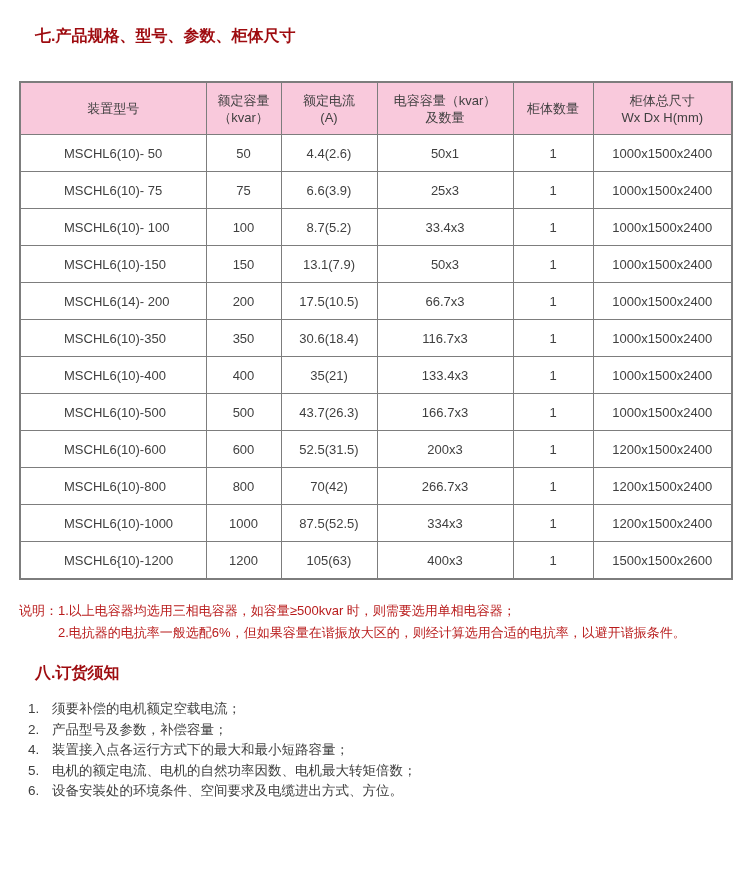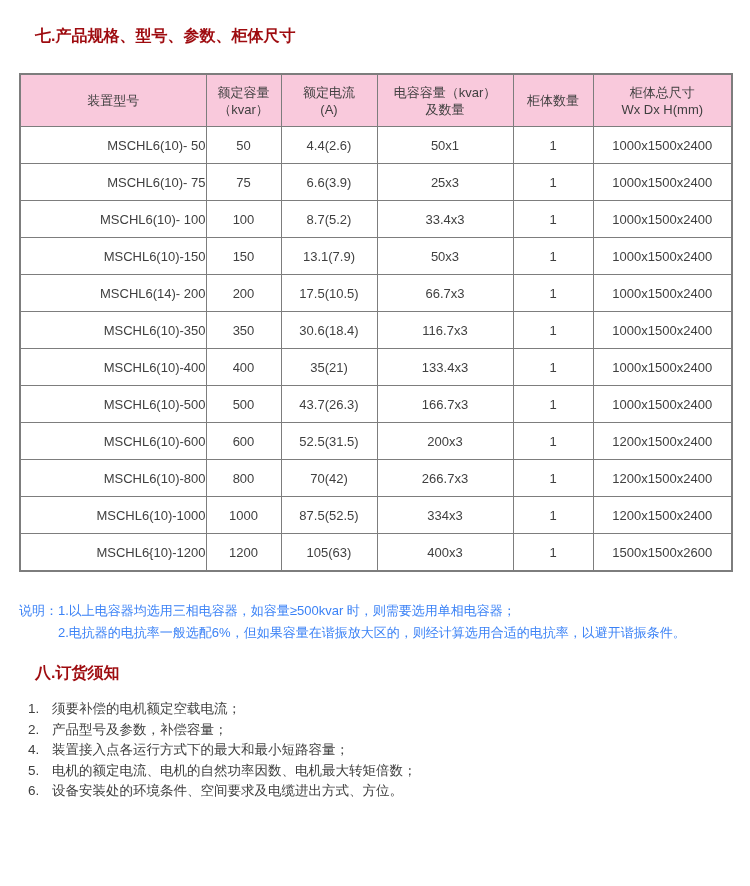--- a/index.html
+++ b/index.html
@@ -22,21 +22,21 @@
     color: var(--accent-red, #9e0b0f);
     font-size: 16px;
     font-weight: bold;
     line-height: 18px;
     margin: 16px;
   }
   table.spec-table {
     border-collapse: collapse;
     table-layout: fixed;
     width: 712px;
-    margin-top: 28px;
+    margin-top: 36px;
     border: 2px solid var(--border-gray, #7d7d7d);
   }
   .spec-table th, .spec-table td {
     border: 1px solid var(--border-gray, #7d7d7d);
     text-align: center;
     font-size: 13px;
     padding: 0;
     color: #3f3f3f;
   }
   .spec-table thead th {
@@ -46,28 +46,28 @@
     font-weight: normal;
     line-height: 17px;
     vertical-align: middle;
   }
   .spec-table tbody td {
     height: 36px;
     background: #ffffff;
     vertical-align: middle;
   }
   .spec-table td.model-cell {
-    text-align: right;
-    padding-left: 29px;
+    text-align: left;
+    padding-left: 43px;
   }
   .notes {
-    margin-top: 28px;
+    margin-top: 20px;
     font-size: 13px;
     line-height: 22px;
-    color: #3b82f6;
+    color: #b91c1c;
   }
   .notes .note-line2 {
     padding-left: 39px;
   }
   .section-title.s8 {
     margin-top: 20px;
   }
   .ordering {
     margin-top: 17px;
   }

